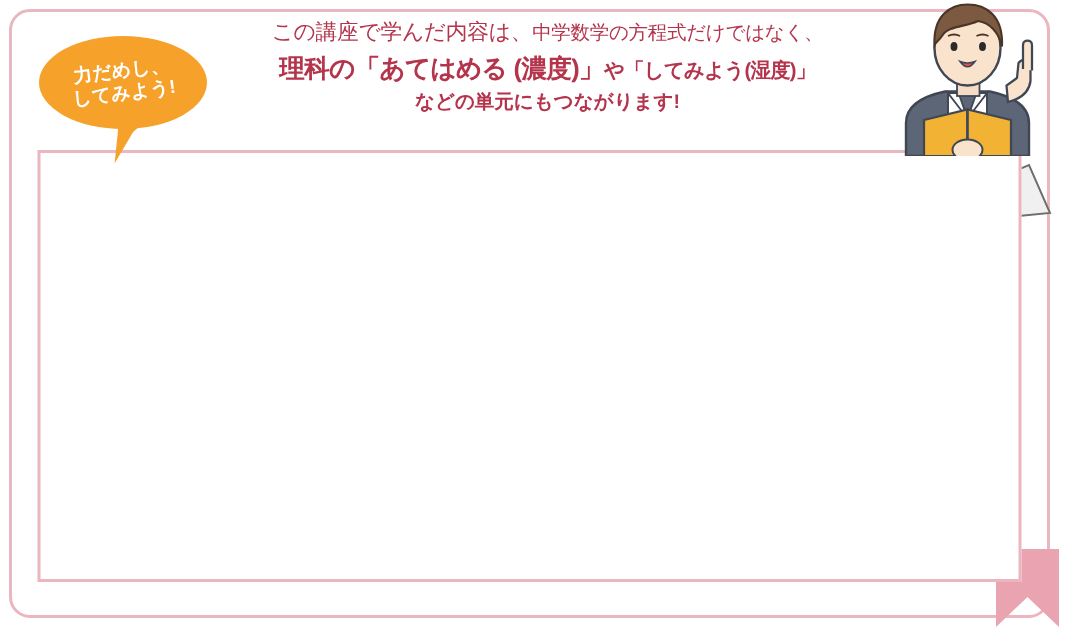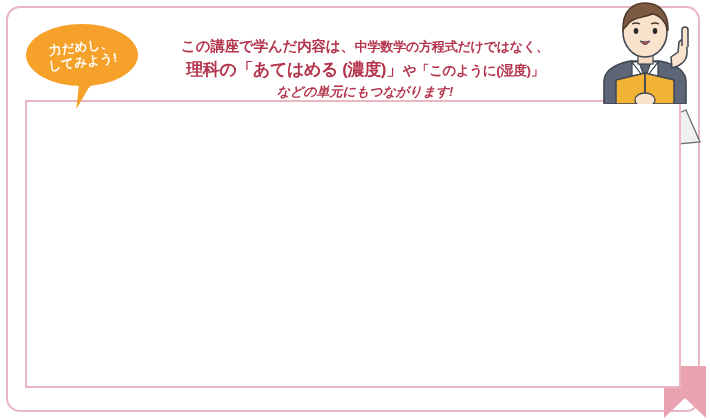--- a/index.html
+++ b/index.html
@@ -40,25 +40,25 @@
     border-bottom:22px solid transparent;
     transform:rotate(6deg);
     z-index:5;
   }
 
   
   .header-wrap{
     position:absolute;left:150px;top:12px;width:430px;
     text-align:center;color:#b4344c;z-index:4;
   }
-  .h-line1{font-size:14.5px;font-weight:bold;line-height:1.5;letter-spacing:-.2px;white-space:nowrap;margin-top:24px;}
+  .h-line1{font-size:14.5px;font-weight:normal;line-height:1.5;letter-spacing:-.2px;white-space:nowrap;}
   .h-line1 .small{font-size:13px;}
   .h-line2{font-size:17px;font-weight:bold;line-height:1.45;letter-spacing:-.4px;white-space:nowrap;}
   .h-line2 .small{font-size:13.5px;}
-  .h-line3{font-size:13px;font-weight:bold;line-height:1.55;font-style:italic;}
+  .h-line3{font-size:13px;font-weight:bold;line-height:1.55;}
 
   
   .teacher{position:absolute;left:586px;top:0px;width:120px;height:104px;z-index:8;}
 
   
   .inner-box{
     position:absolute;left:25px;top:100px;width:656px;height:288px;
     border:2px solid #eab6c0;box-sizing:border-box;background:#fff;z-index:3;
   }
 
@@ -166,21 +166,21 @@
   <div class="bubble-tail"></div>
   <div class="bubble"></div>
   <div class="bubble-txt">力だめし、
 してみよう!</div>
 
   <div class="header-wrap">
     <div class="h-line1">
       <span>この講座で学んだ内容は、</span><span class="small">中学数学の方程式だけではなく、</span>
     </div>
     <div class="h-line2">
-      <span>理科の「あてはめる (濃度)」</span><span class="small">や「このように(湿度)」</span>
+      <span>理科の「あてはめる (濃度)」</span><span class="small">や「してみよう(湿度)」</span>
     </div>
     <div class="h-line3">などの単元にもつながります!</div>
   </div>
 
   <div class="teacher">
     <svg viewBox="0 0 120 104" width="120" height="104">
 
       <path d="M18 104 L18 82 C18 70 30 64 44 61 L74 61 C88 64 100 70 100 82 L100 104 Z" fill="#5c6676" stroke="#3f4755" stroke-width="1.6"></path>
 
       <path d="M46 62 L59 78 L72 62 L72 104 L46 104 Z" fill="#ffffff" stroke="#3f4755" stroke-width="1.3"></path>

